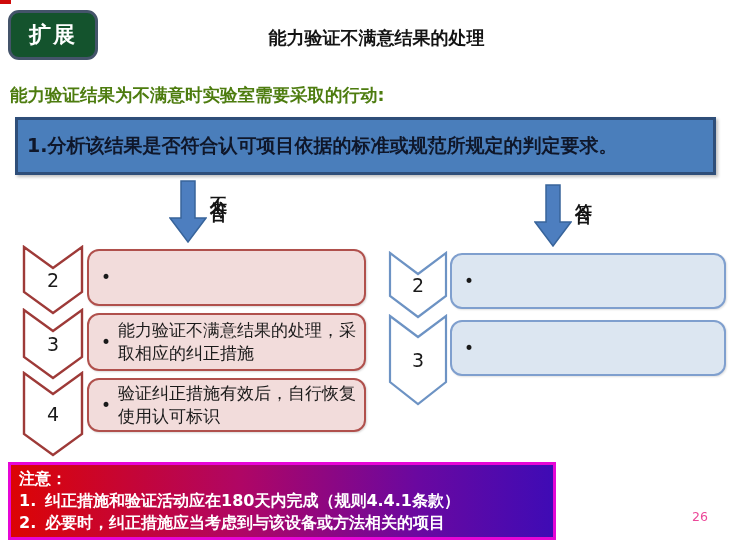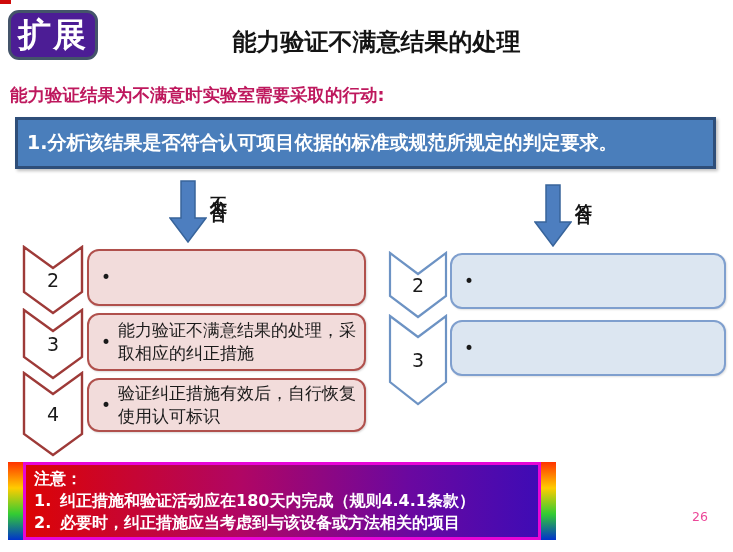--- a/index.html
+++ b/index.html
@@ -5,37 +5,37 @@
   html,body{margin:0;padding:0;background:#ffffff;}
   .slide{
     position:relative;width:733px;height:552px;overflow:hidden;
     background:#ffffff;
     font-family:"DejaVu Sans","Liberation Sans",sans-serif;
     color:#111;
   }
   .corner-dash{position:absolute;left:0;top:0;width:11px;height:4px;background:#cf0a0a;}
   .badge{
     position:absolute;left:8px;top:10px;width:90px;height:50px;
-    background:#4c1d95;border:3px solid #44546a;border-radius:11px;
+    background:#14532d;border:3px solid #44546a;border-radius:11px;
     box-sizing:border-box;display:flex;align-items:center;justify-content:center;
-    color:#fff;font-size:33px;font-weight:700;letter-spacing:2px;
+    color:#fff;font-size:22px;font-weight:700;letter-spacing:2px;
   }
   .title{
     position:absolute;left:100px;right:80px;top:26px;margin:0;
-    text-align:center;font-size:24px;font-weight:700;color:#141414;
+    text-align:center;font-size:18px;font-weight:700;color:#141414;
   }
   .subtitle{
     position:absolute;left:10px;top:83px;
-    font-size:17.5px;font-weight:700;color:#be185d;
+    font-size:17.5px;font-weight:700;color:#4d7c0f;
   }
   .step1{
-    position:absolute;left:15px;top:117px;width:701px;height:52px;box-sizing:border-box;
+    position:absolute;left:15px;top:117px;width:701px;height:58px;box-sizing:border-box;
     background:#4a7ebb;border:3px solid #2e4e79;
     display:flex;align-items:center;padding-left:9px;
-    color:#ffffff;font-size:19px;font-weight:700;
+    color:#0f172a;font-size:19px;font-weight:700;
     box-shadow:2px 2px 3px rgba(0,0,0,0.25);
   }
   .arrow{position:absolute;width:38px;height:64px;}
   .arrow-left{left:169px;top:180px;}
   .arrow-right{left:534px;top:184px;}
   .vlabel{
     position:absolute;writing-mode:vertical-rl;text-orientation:upright;
     font-size:17px;font-weight:700;color:#141414;letter-spacing:4px;line-height:22px;
   }
   .vlabel-left{left:208px;top:183px;}
@@ -47,21 +47,21 @@
     position:absolute;box-sizing:border-box;border-radius:12px;
     display:flex;align-items:center;padding:4px 8px 4px 12px;
     font-size:17px;line-height:1.35;color:#1a1a1a;
   }
   .sbox-l{background:#f2dcdb;border:2.5px solid #b0504c;box-shadow:1px 1px 2px rgba(0,0,0,0.15);}
   .sbox-r{background:#dce6f1;border:2px solid #7f9fce;box-shadow:1px 1px 2px rgba(0,0,0,0.12);}
   .bullet{width:17px;flex:0 0 17px;}
   .btxt{flex:1;}
   .notice-wrap{
     position:absolute;left:8px;top:462px;width:548px;height:78px;box-sizing:border-box;
-    padding:0 15px;background:linear-gradient(180deg,#ff3300,#ffcc00,#33cc33,#0033cc);
+    padding:0 0;background:linear-gradient(180deg,#ff3300,#ffcc00,#33cc33,#0033cc);
   }
   .notice{
     width:100%;height:100%;box-sizing:border-box;
     border:3px solid #e606d6;
     background:linear-gradient(90deg,#dc0404 0%,#b00664 42%,#6a08a0 75%,#3f0bb5 100%);
     color:#ffffff;font-weight:700;font-size:16px;line-height:22px;
     padding:3px 8px 0 8px;
   }
   .notice-row{display:flex;}
   .notice-num{width:26px;flex:0 0 26px;}

